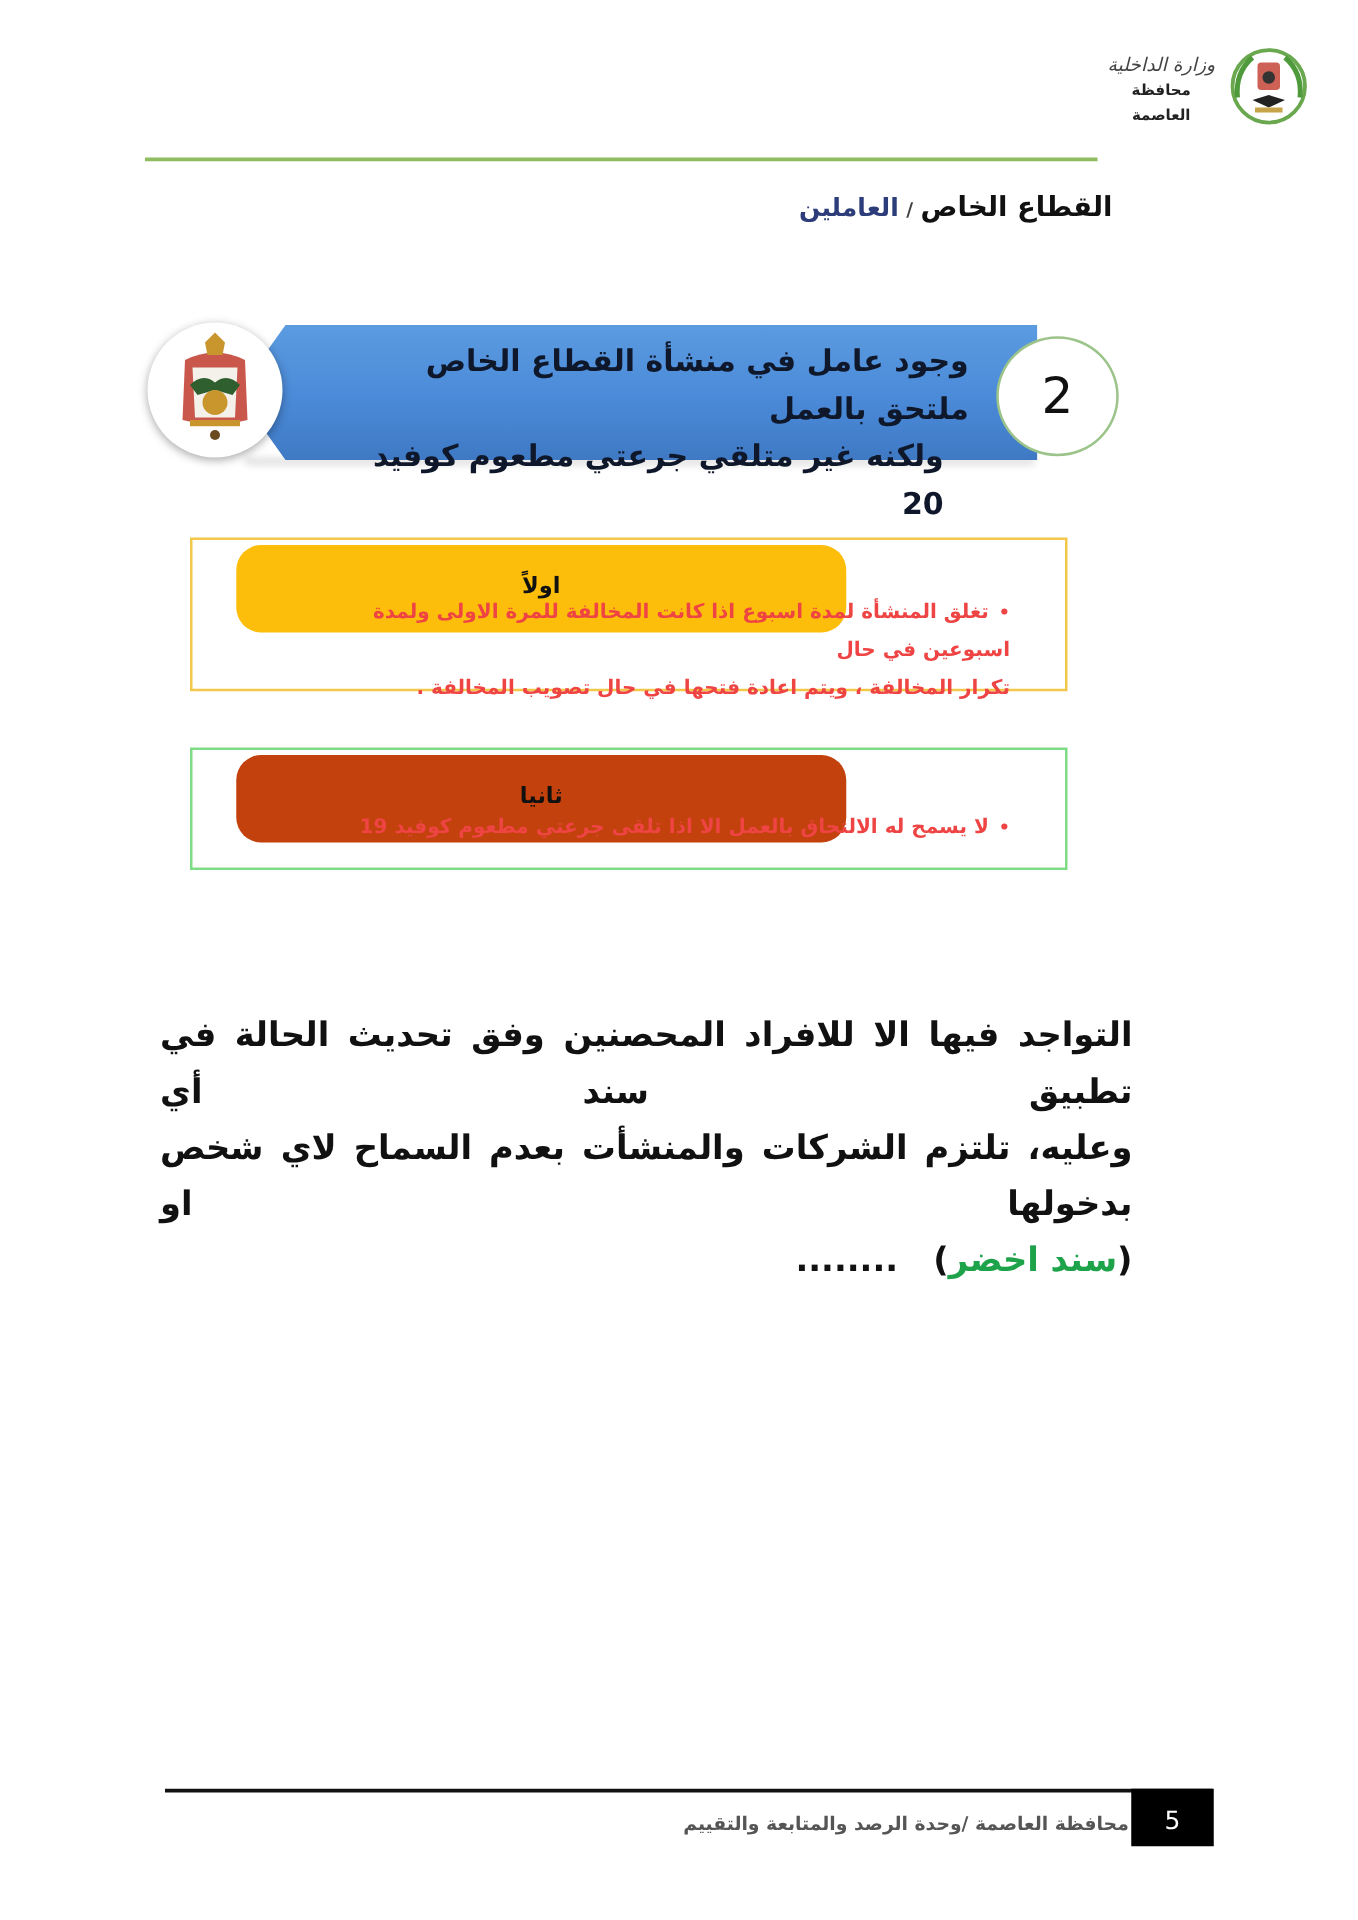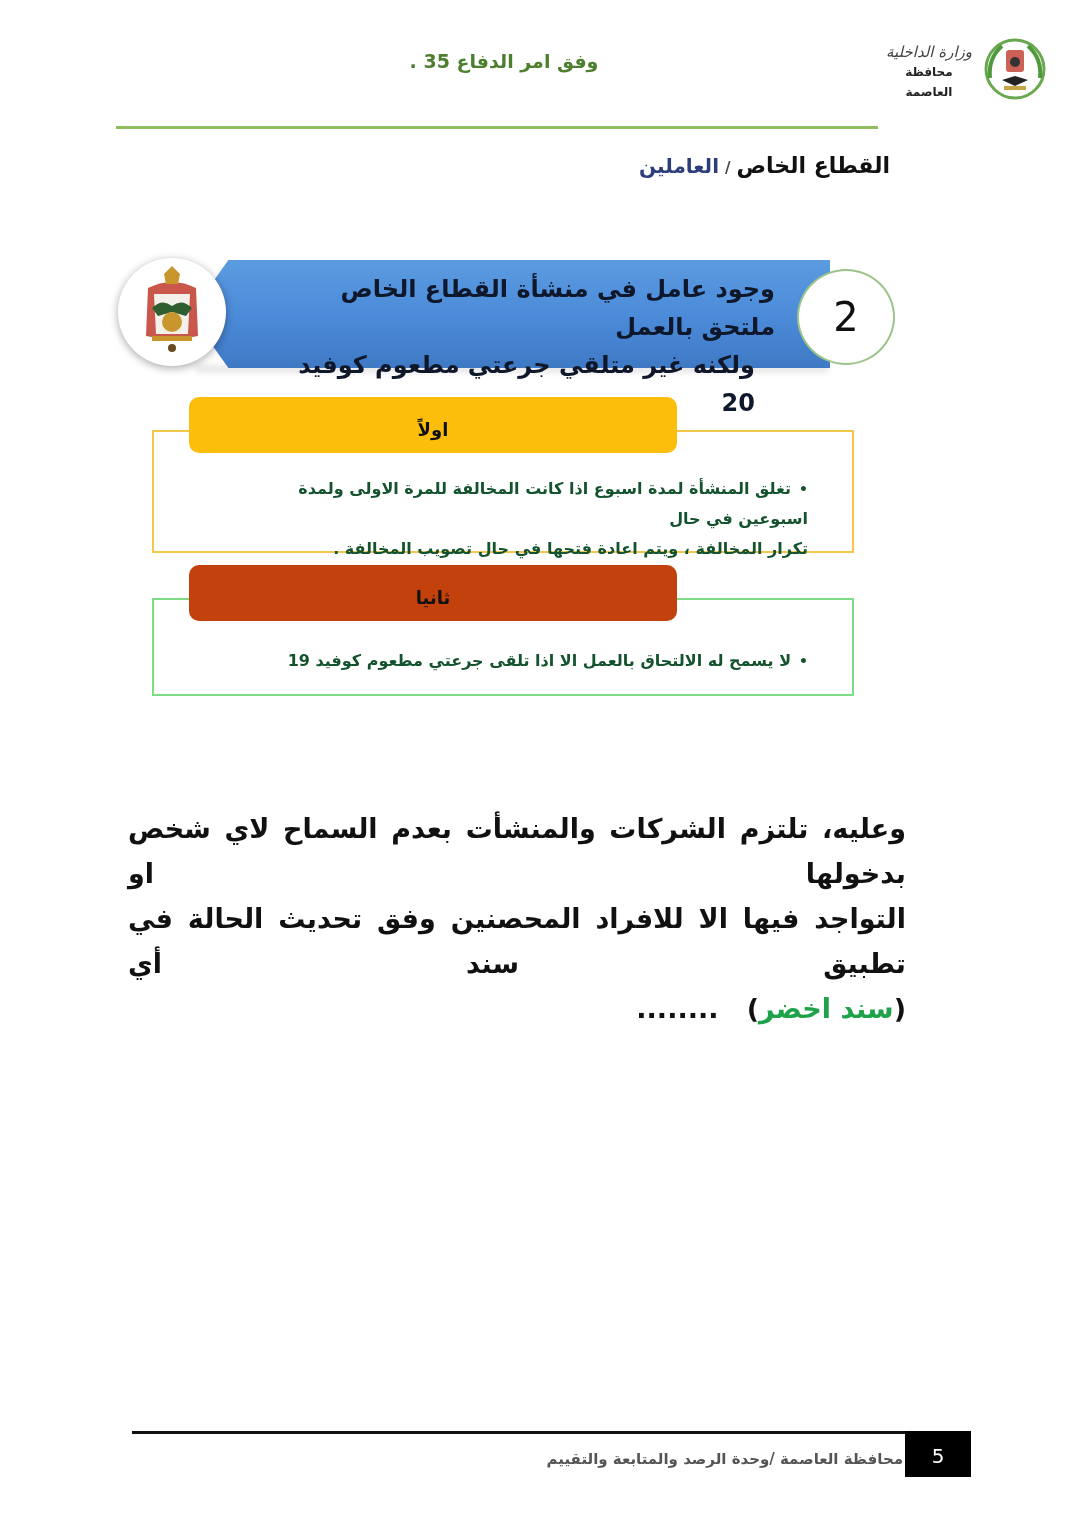--- a/index.html
+++ b/index.html
@@ -32,25 +32,25 @@
   .banner-text .l2 { padding-right: 20px; }
   .emblem-circle { position: absolute; left: 118px; top: 258px; width: 108px; height: 108px; border-radius: 50%;
     background: #fff; box-shadow: 0 2px 8px rgba(0,0,0,0.35); }
   .num-circle { position: absolute; left: 797px; top: 269px; width: 98px; height: 96px; border-radius: 50%;
     background: #fff; border: 2px solid #9cc48a; text-align: center; line-height: 92px; font-size: 40px; color: #111; }
 
   
   .card { position: absolute; left: 152px; width: 702px; border: 2px solid; background: #fff; }
   .card1 { top: 430px; height: 123px; border-color: #f3c84a; }
   .card2 { top: 598px; height: 98px; border-color: #7fdc86; }
-  .tab { position: absolute; left: 189px; width: 488px; height: 56px; border-radius: 10px; text-align: center;
-    direction: rtl; font-weight: bold; font-size: 18px; line-height: 66px; color: #111; }
+  .tab { position: absolute; left: 189px; width: 488px; height: 70px; border-radius: 20px; text-align: center;
+    direction: rtl; font-weight: bold; font-size: 18px; line-height: 66px; color: #111; margin-top: 39px; }
   .tab1 { top: 397px; background: #fdbe0b; }
   .tab2 { top: 565px; background: #c2410c; }
-  .card-text { position: absolute; direction: rtl; text-align: right; font-weight: bold; font-size: 16px; line-height: 30px; color: #14532d; }
+  .card-text { position: absolute; direction: rtl; text-align: right; font-weight: bold; font-size: 16px; line-height: 30px; color: #ef4444; }
   .card-text .bullet { font-size: 14px; margin-left: 8px; }
   .ct1 { right: 278px; top: 474px; width: 560px; }
   .ct1 .l2 { padding-right: 0px; }
   .ct2 { right: 278px; top: 646px; width: 560px; }
 
   
   .para { position: absolute; left: 128px; top: 806px; width: 778px; direction: rtl; text-align: justify; text-align-last: right;
     font-weight: bold; font-size: 27px; line-height: 45px; color: #111; }
   .para .line { display: block; text-align: justify; text-align-last: justify; }
   .para .last { display: block; text-align: left; direction: ltr; }
@@ -59,21 +59,20 @@
   
   .foot-line { position: absolute; left: 132px; top: 1431px; width: 838px; height: 3px; background: #111; }
   .page-box { position: absolute; left: 905px; top: 1431px; width: 66px; height: 46px; background: #000; color: #fff;
     text-align: center; line-height: 50px; font-size: 20px; }
   .foot-text { position: absolute; right: 183px; top: 1450px; direction: rtl; font-weight: bold; font-size: 15px; color: #555; }
 </style>
 </head>
 <body>
 
 <div class="hdr-title">
-  <div>وفق امر الدفاع 35 .</div>
 </div>
 
 <div class="ministry">
   <div class="m1">وزارة الداخلية</div>
   <div class="m2">محافظة العاصمة</div>
 </div>
 
 <div class="emblem-small">
   <svg width="66" height="62" viewBox="0 0 66 62">
     <circle cx="33" cy="31" r="29" fill="#fff" stroke="#6aa84f" stroke-width="3"></circle>
@@ -118,20 +117,20 @@
   <div class="l2">تكرار المخالفة ، ويتم اعادة فتحها في حال تصويب المخالفة .</div>
 </div>
 
 <div class="card card2"></div>
 <div class="tab tab2">ثانيا</div>
 <div class="card-text ct2">
   <div><span class="bullet">•</span><span>لا يسمح له الالتحاق بالعمل الا اذا تلقى جرعتي مطعوم كوفيد 19</span></div>
 </div>
 
 <div class="para">
+  <span class="line">التواجد فيها الا للافراد المحصنين وفق تحديث الحالة في تطبيق سند أي</span>
   <span class="line">وعليه، تلتزم الشركات والمنشأت بعدم السماح لاي شخص بدخولها او</span>
-  <span class="line">التواجد فيها الا للافراد المحصنين وفق تحديث الحالة في تطبيق سند أي</span>
   <span class="last"><span>........</span>&nbsp;&nbsp;&nbsp;<span>(</span><span class="green" style="direction:rtl;unicode-bidi:embed;">سند اخضر</span><span>)</span></span>
 </div>
 
 <div class="foot-line"></div>
 <div class="page-box">5</div>
 <div class="foot-text">محافظة العاصمة  /وحدة الرصد والمتابعة والتقييم</div>
 
 </body></html>

